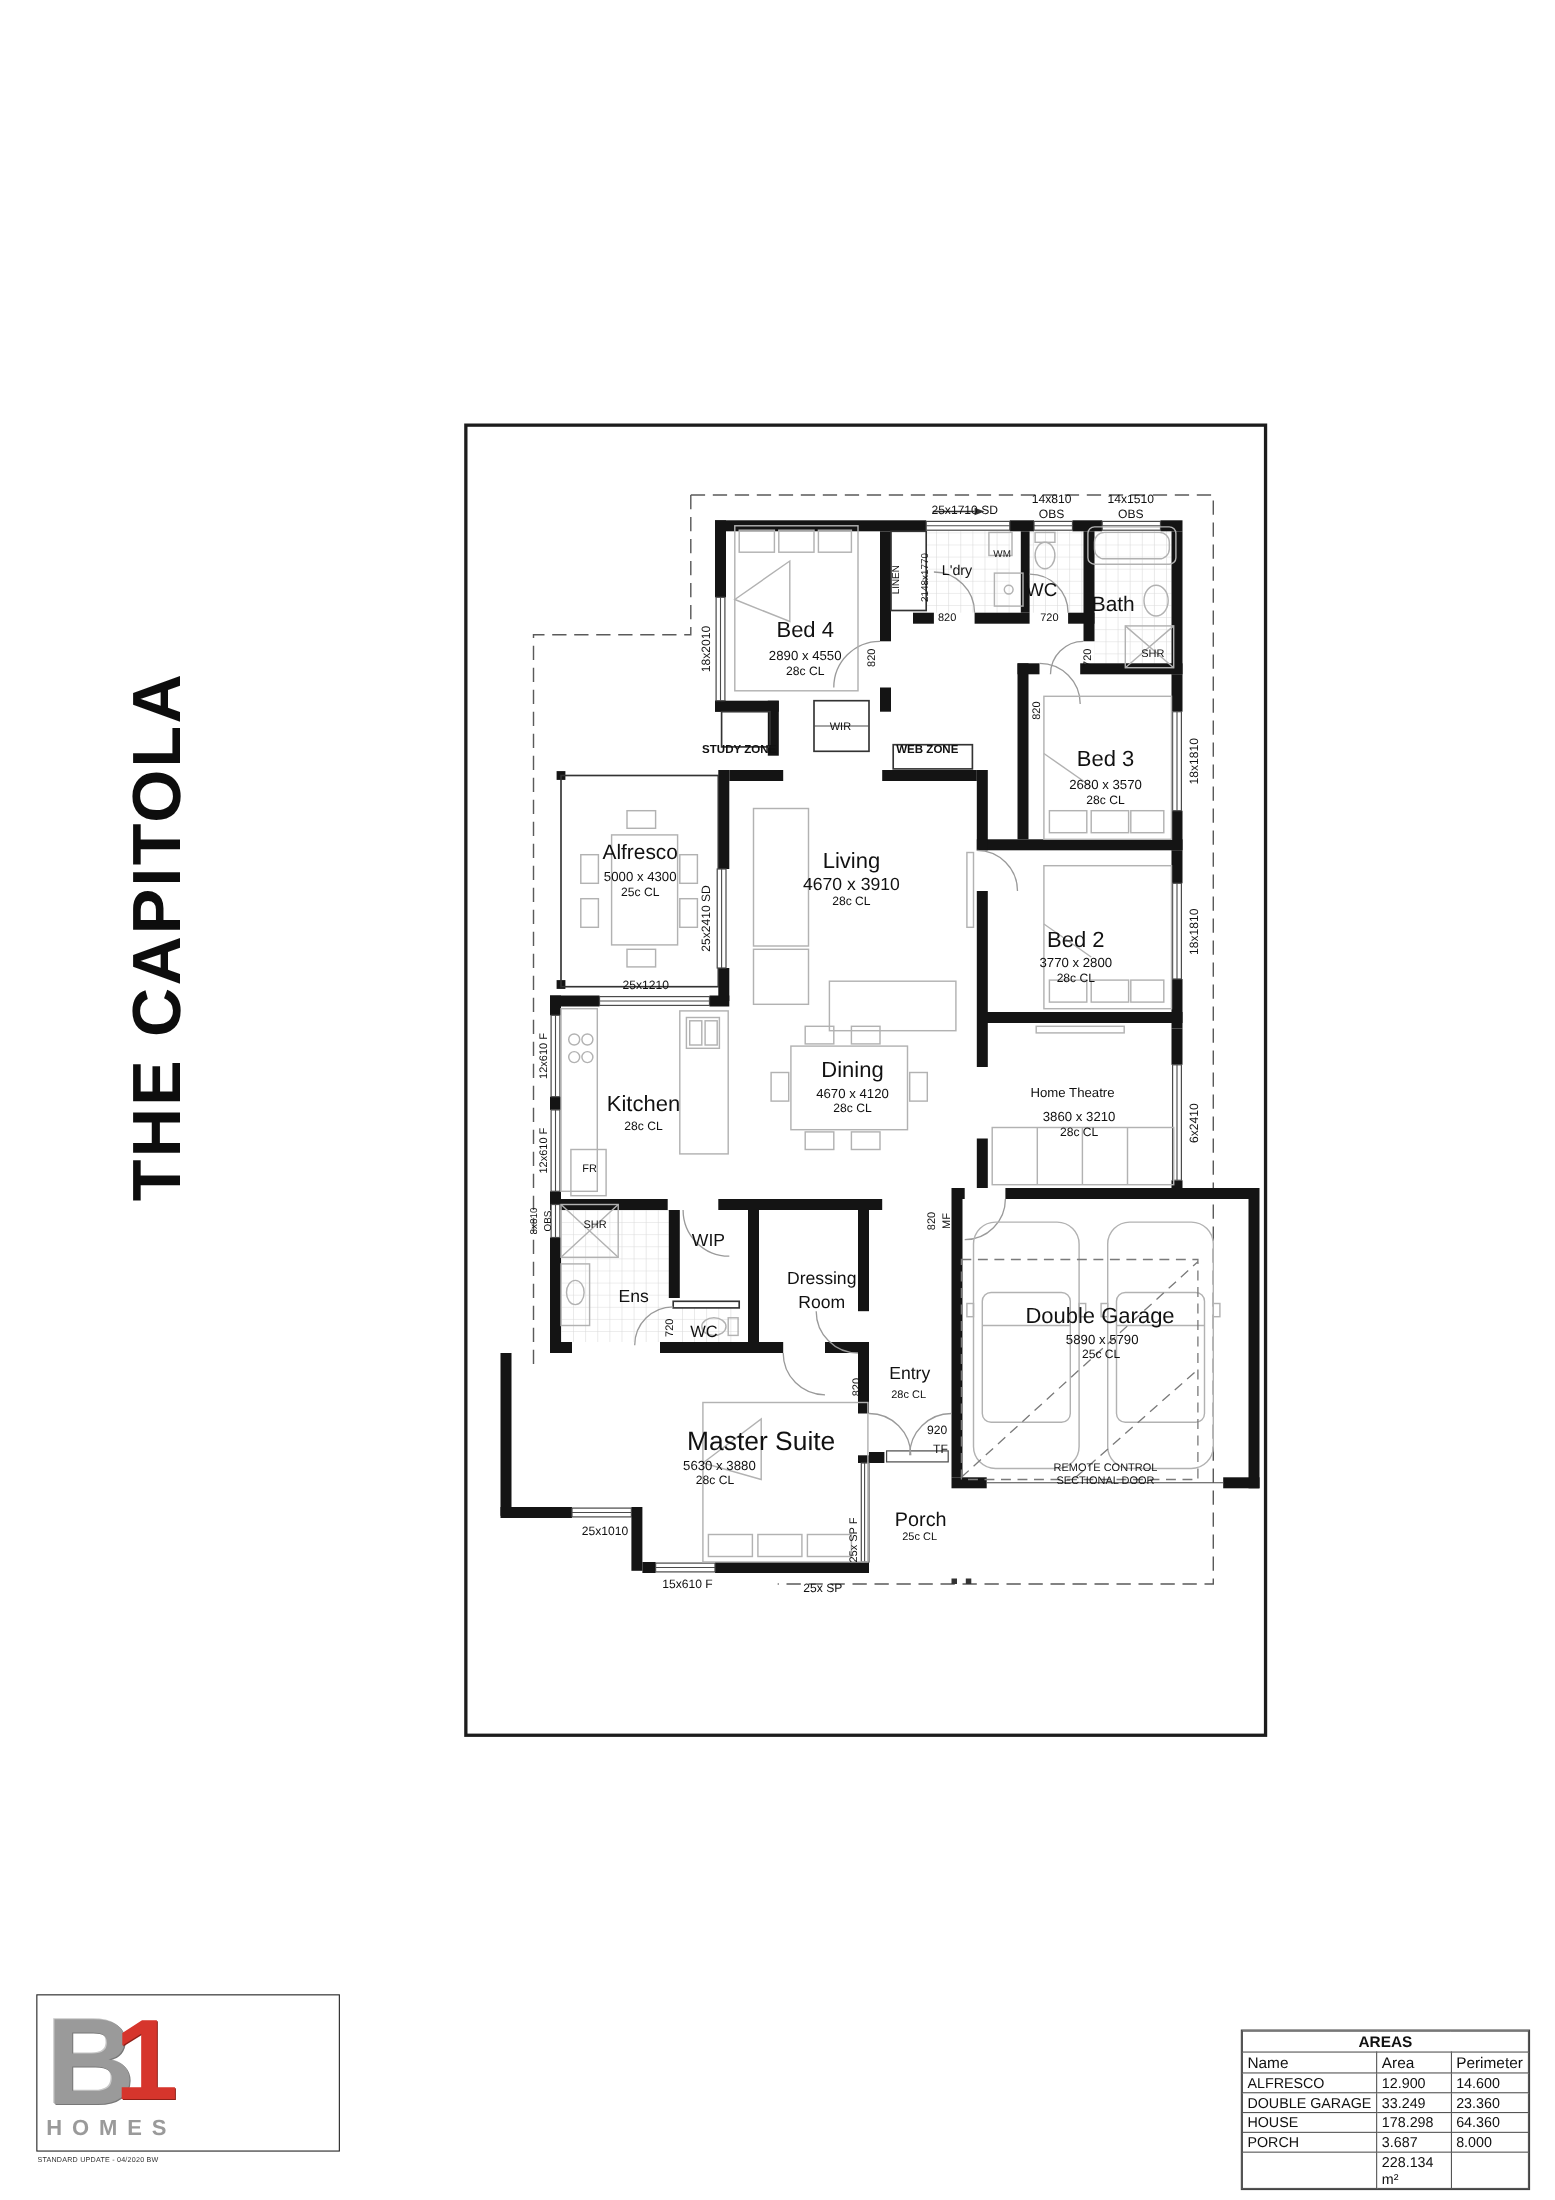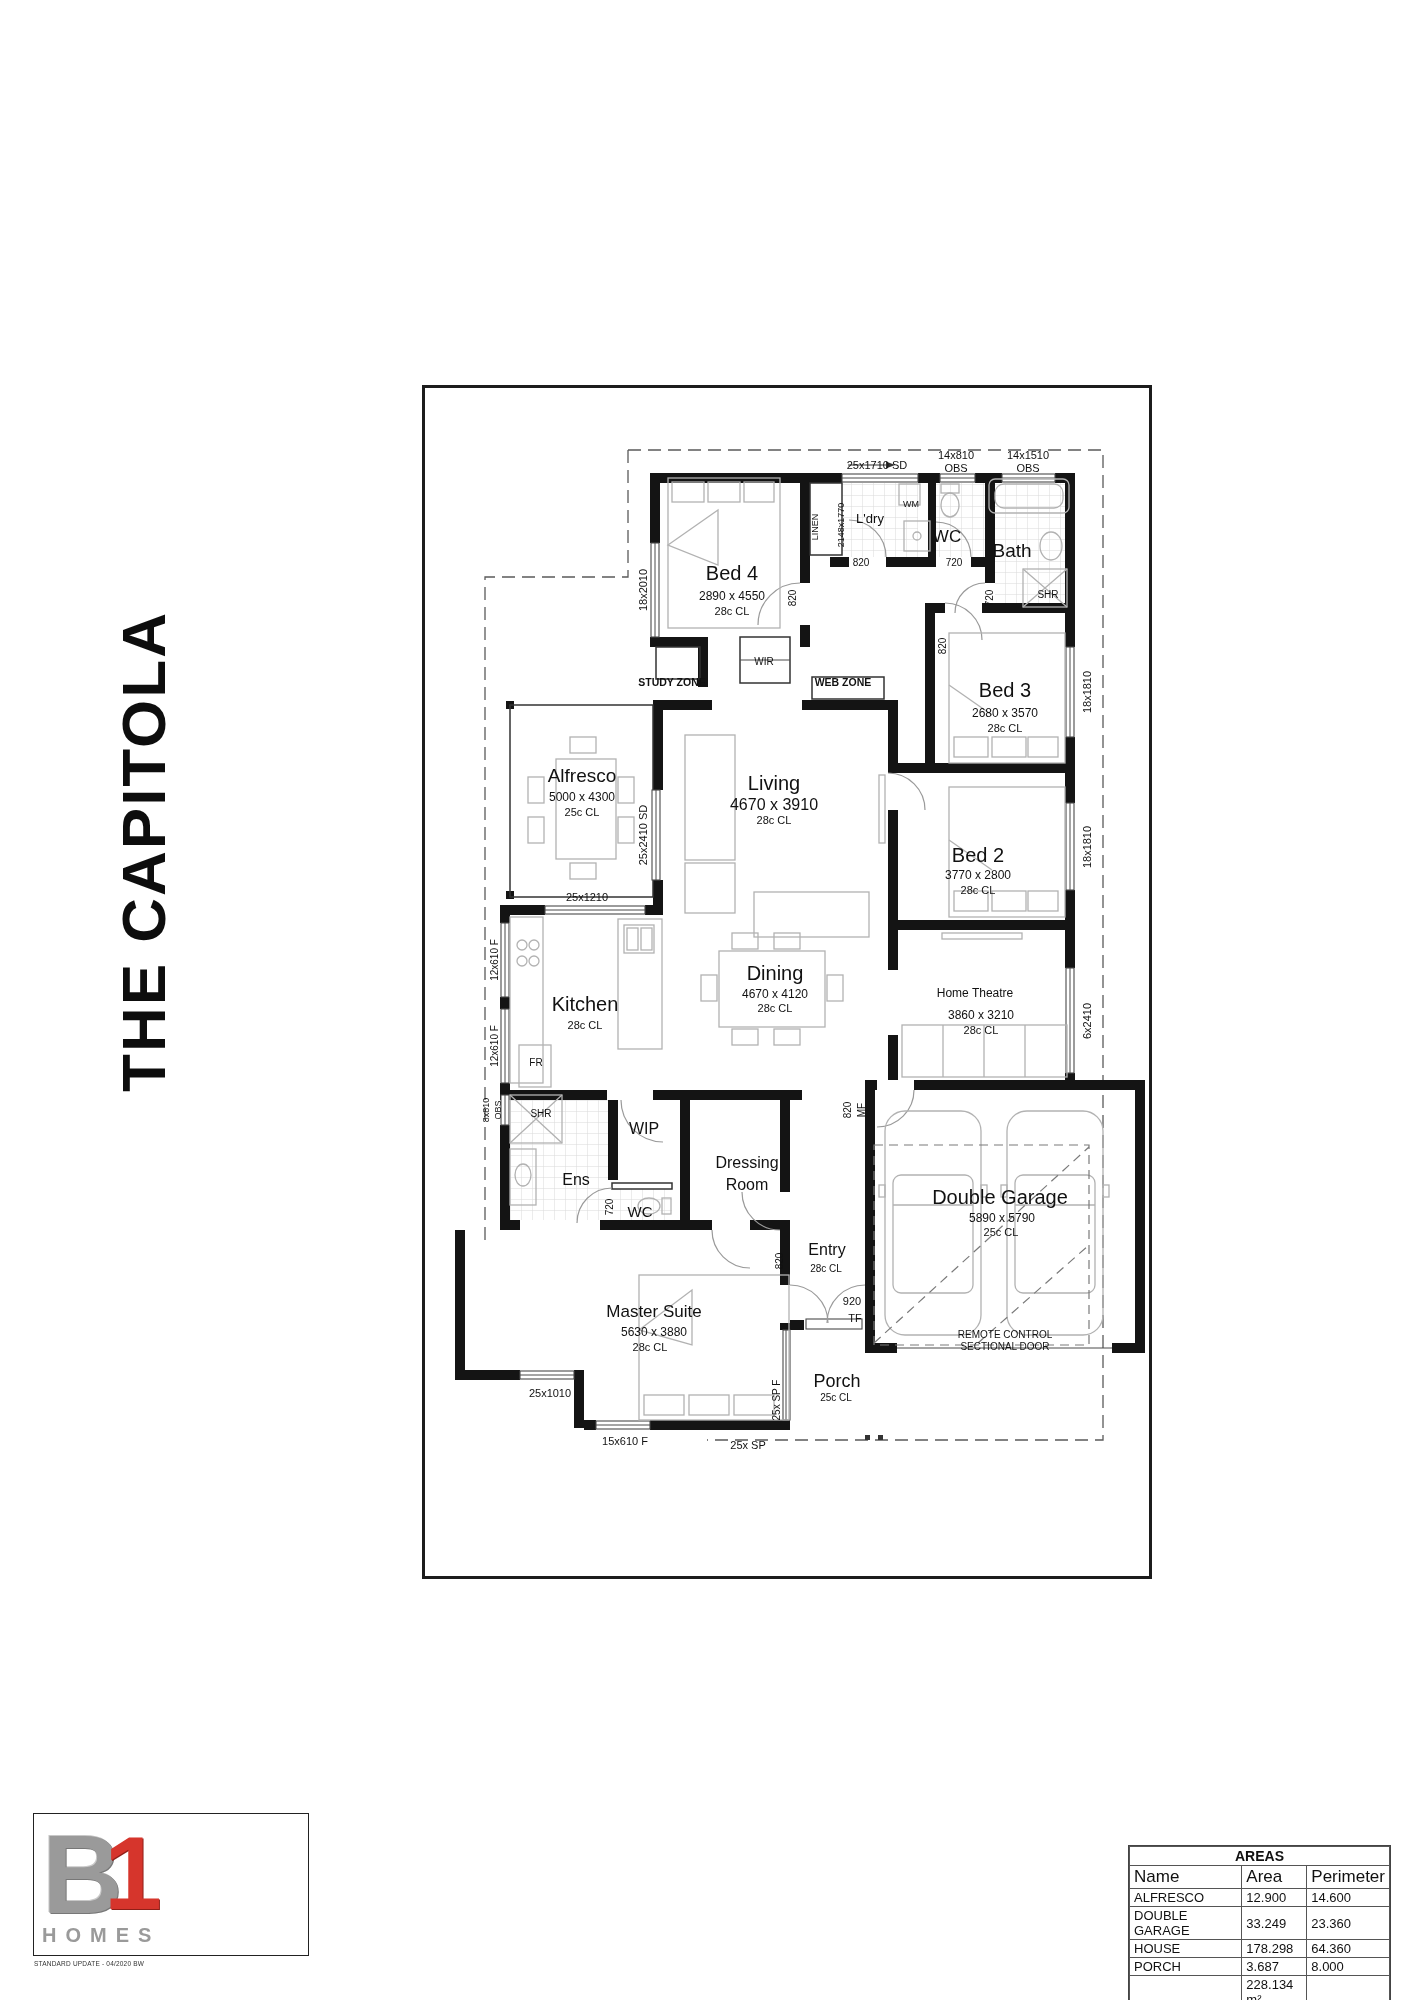--- a/index.html
+++ b/index.html
@@ -20,21 +20,21 @@
   .homes{position:absolute;left:0;top:102px;font-size:20px;font-weight:700;color:#9a9a9a;letter-spacing:9px;}
   #logo-text{flex:1;font-size:11px;line-height:1.5;font-weight:600;color:#222;padding-top:6px;}
   #logo-text .light{font-weight:400;}
   #copyright-line{margin-top:6px;font-weight:400;display:flex;align-items:center;gap:2px;}
   .copy-c{display:inline-flex;align-items:center;justify-content:center;width:13px;height:13px;border:1.2px solid #222;border-radius:50%;font-size:9px;font-weight:700;}
   #footnote{position:absolute;left:34px;top:1960px;font-size:6.5px;color:#333;letter-spacing:.2px;}
   #areas-wrap{position:absolute;left:1128px;top:1845px;width:263px;border:1.5px solid #444;box-sizing:border-box;background:#fff;}
   #areas-wrap table{border-collapse:collapse;width:100%;font-size:13px;font-family:"Liberation Sans",sans-serif;}
   #areas-wrap th,#areas-wrap td{border:1px solid #555;padding:1px 4px;text-align:left;font-weight:400;height:15px;}
   #areas-wrap .tbl-title{text-align:center;font-weight:700;font-size:14px;}
-  #areas-wrap .hdr{font-size:17px;margin-left:36px;}
+  #areas-wrap .hdr{font-size:14px;margin-left:36px;}
   #areas-wrap .total{font-weight:400;}
 </style>
 </head>
 <body>
 
 <div id="page">
 
   <div id="title-wrap">
     <div id="title-text">THE CAPITOLA</div>
   </div>
@@ -344,21 +344,21 @@
 
   <div class="lbl" style="left:644px;top:1129px;font-size:16px">WIP</div>
   <div class="lbl" style="left:576px;top:1180px;font-size:16px">Ens</div>
   <div class="lbl" style="left:640px;top:1211px;font-size:15px">WC</div>
   <div class="lbl" style="left:747px;top:1163px;font-size:16px">Dressing</div>
   <div class="lbl" style="left:747px;top:1185px;font-size:16px">Room</div>
 
   <div class="lbl" style="left:827px;top:1250px;font-size:16px">Entry</div>
   <div class="lbl" style="left:826px;top:1269px;font-size:10px">28c CL</div>
 
-  <div class="lbl" style="left:654px;top:1311px;font-size:17px">Master Suite</div>
+  <div class="lbl" style="left:692px;top:1311px;font-size:24px">Master Suite</div>
   <div class="lbl" style="left:654px;top:1332px;font-size:12px">5630 x 3880</div>
   <div class="lbl" style="left:650px;top:1347px;font-size:11px">28c CL</div>
 
   <div class="lbl" style="left:837px;top:1381px;font-size:18px">Porch</div>
   <div class="lbl" style="left:836px;top:1398px;font-size:10px">25c CL</div>
 
   <div class="lbl" style="left:1000px;top:1197px;font-size:20px">Double Garage</div>
   <div class="lbl" style="left:1002px;top:1218px;font-size:12px">5890 x 5790</div>
   <div class="lbl" style="left:1001px;top:1232px;font-size:11px">25c CL</div>
   <div class="lbl" style="left:1005px;top:1335px;font-size:10px">REMOTE CONTROL</div>

